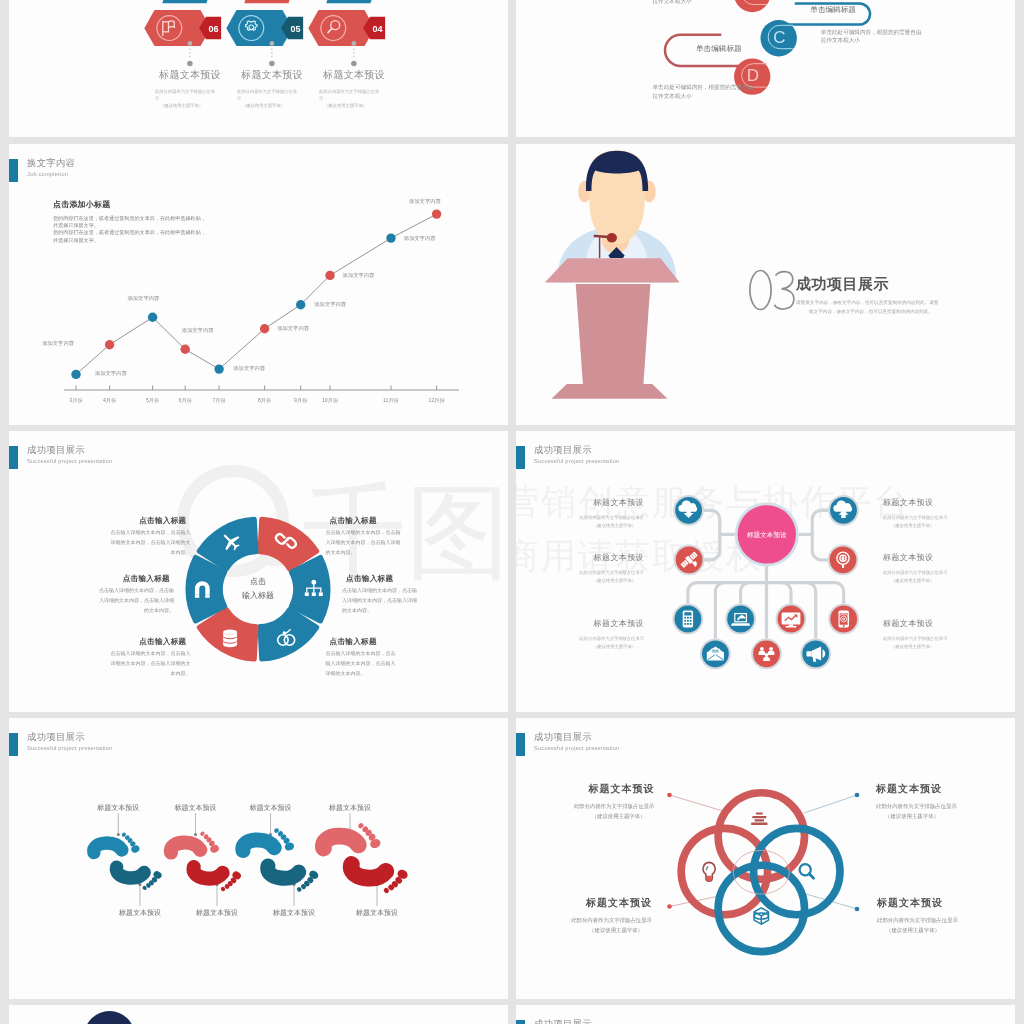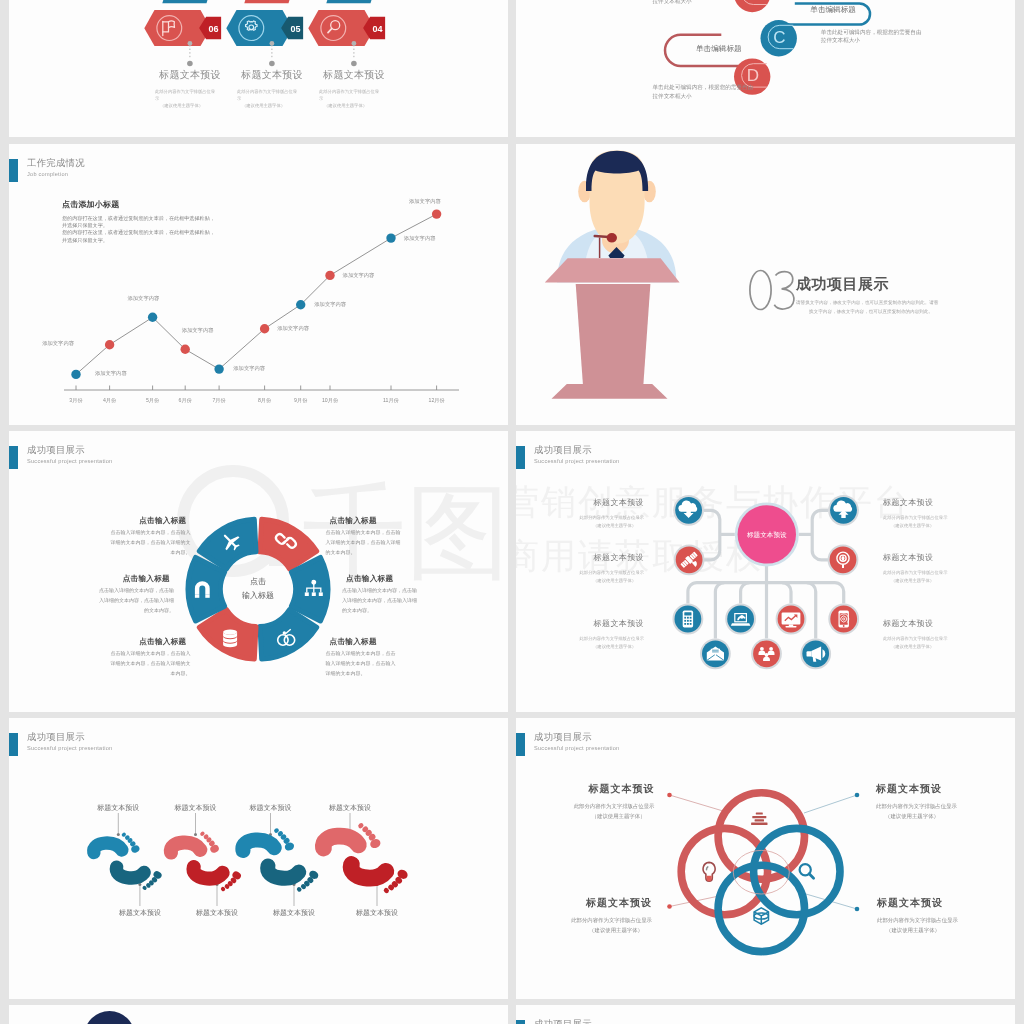--- a/index.html
+++ b/index.html
@@ -143,24 +143,24 @@
   <div class="nw" style="position:absolute;left:180px;top:187.5px;font-size:7.6px;color:#6b6b6b;">单击编辑标题</div>
   <div class="nw" style="position:absolute;left:136.5px;top:227px;font-size:5.6px;color:#8d8d8d;line-height:1.6;">
     <div>单击此处可编辑内容，根据您的需要自由</div>
     <div>拉伴文本框大小</div>
   </div>
 </div>
 
 <div class="slide col-l r1">
   <div class="hdr">
     <div class="bar"></div>
-    <div class="t1">工作完成情况</div>
+    <div class="t1">换文字内容</div>
     <div class="t2">Job completion</div>
   </div>
-  <div class="nw" style="position:absolute;left:53px;top:56.5px;">
+  <div class="nw" style="position:absolute;left:44px;top:56.5px;">
     <div style="font-size:8px;color:#3f3f3f;font-weight:bold;letter-spacing:.2px;line-height:1;">点击添加小标题</div>
     <div style="font-size:5.1px;color:#7f7f7f;margin-top:6px;line-height:1.47;">
       <div>您的内容打在这里，或者通过复制您的文本后，在此框中选择粘贴，</div>
       <div>并选择只保留文字。</div>
       <div>您的内容打在这里，或者通过复制您的文本后，在此框中选择粘贴，</div>
       <div>并选择只保留文字。</div>
     </div>
   </div>
   <svg width="499" height="281" viewBox="0 0 499 281">
     <g id="chart-axis">

